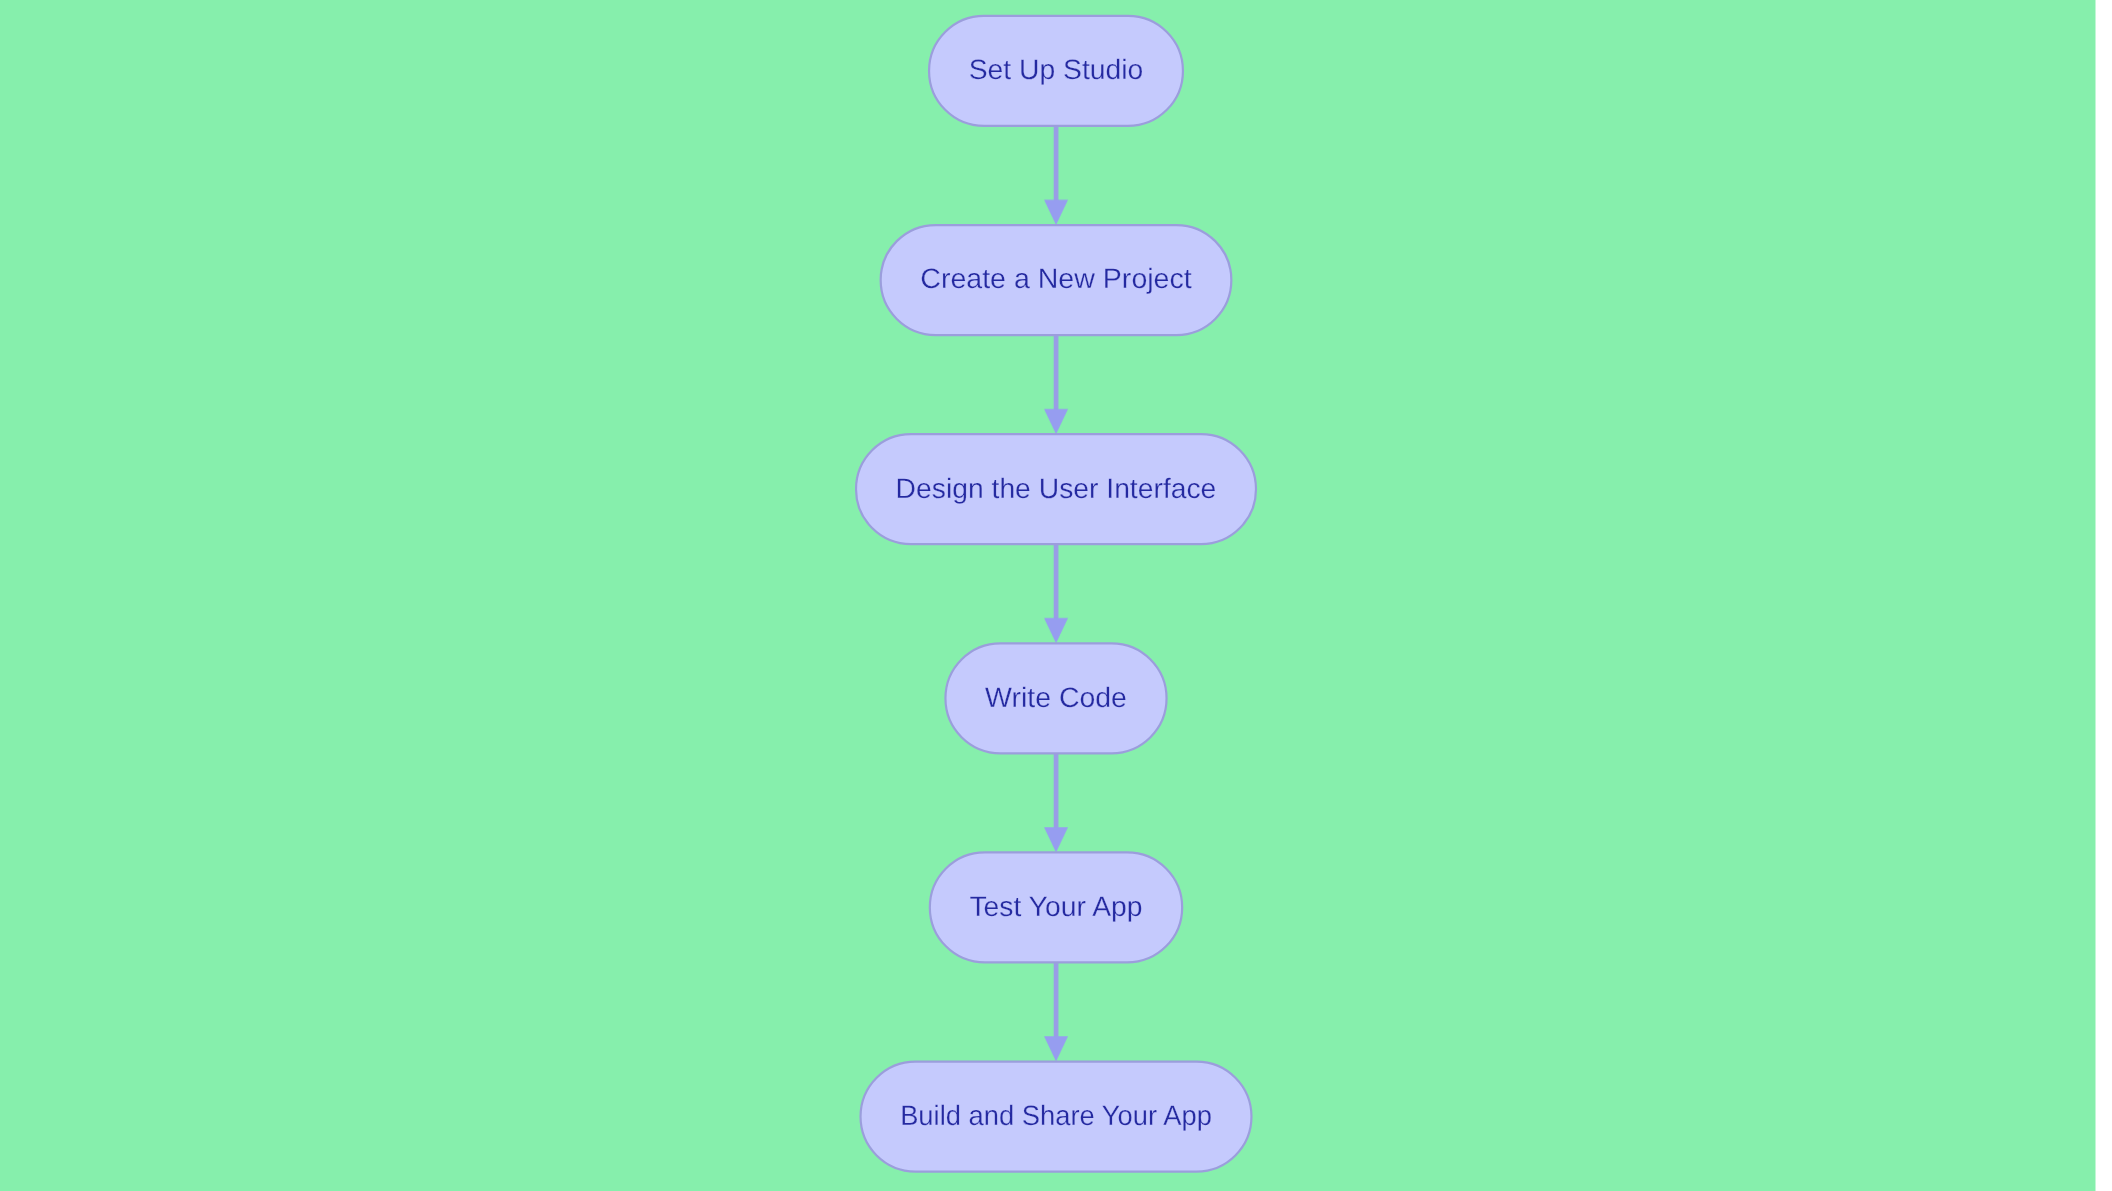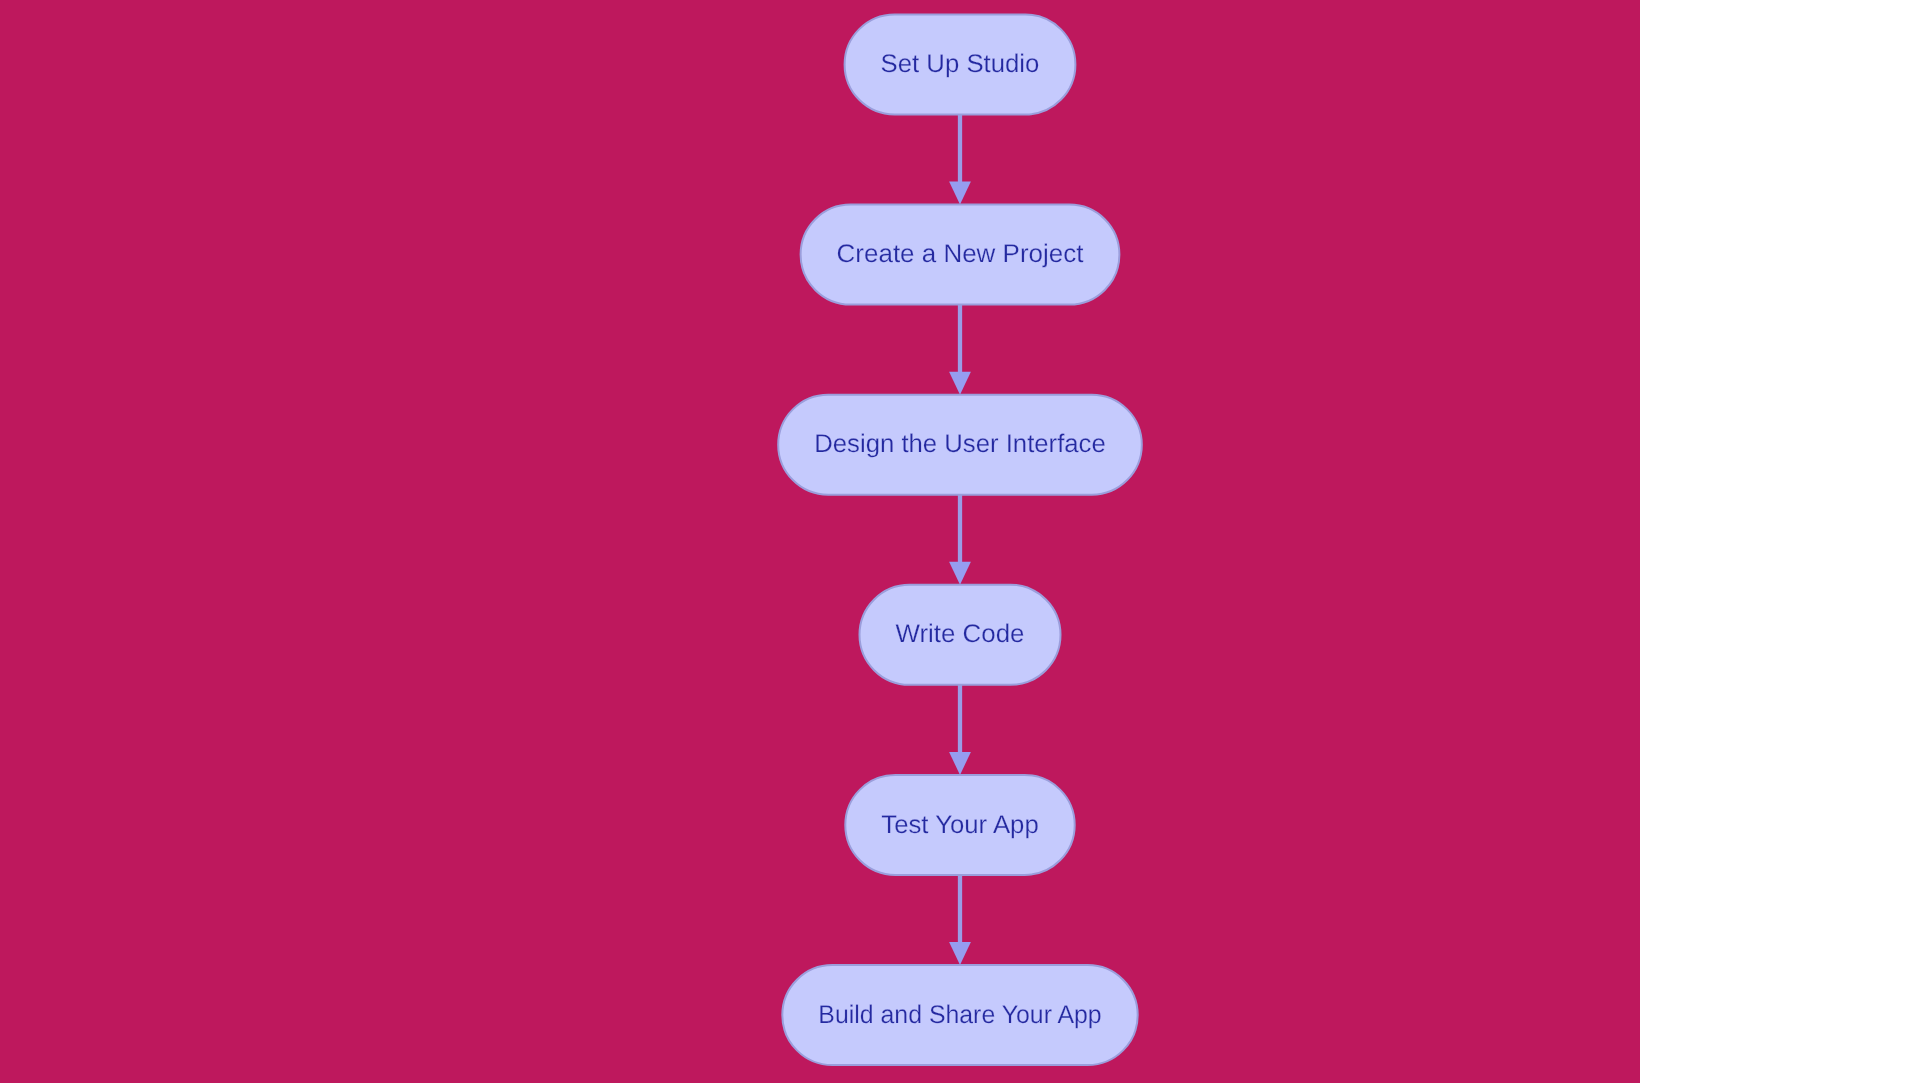--- a/index.html
+++ b/index.html
@@ -6,23 +6,23 @@
   html, body {
     margin: 0;
     padding: 0;
     background: #ffffff;
     width: 1920px;
     height: 1083px;
     overflow: hidden;
   }
   #flowchart-root {
     position: relative;
-    width: 1640px;
+    width: 1905px;
     height: 1083px;
-    background: #be185d;
+    background: #86efac;
   }
   svg#flow-svg {
     display: block;
     width: 1920px;
     height: 1083px;
     shape-rendering: geometricPrecision;
   }
   .node-shape {
     fill: #c5cafd;
     stroke: #9b9edc;

